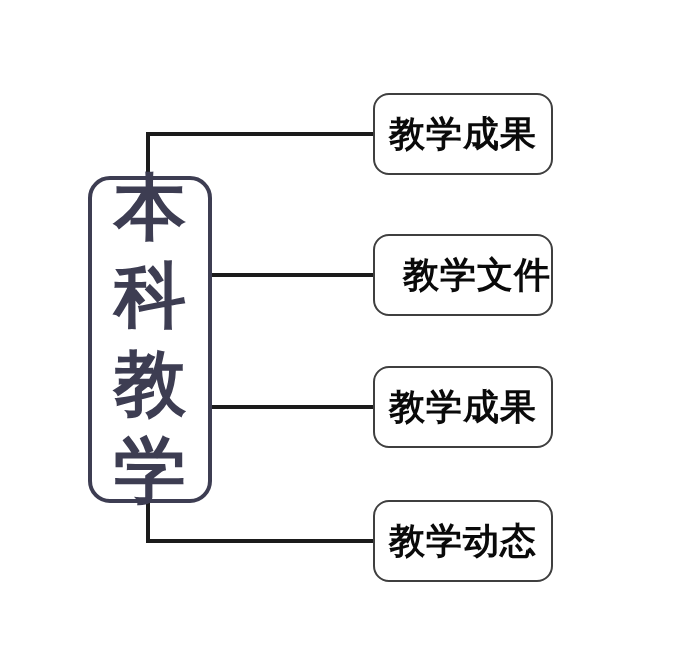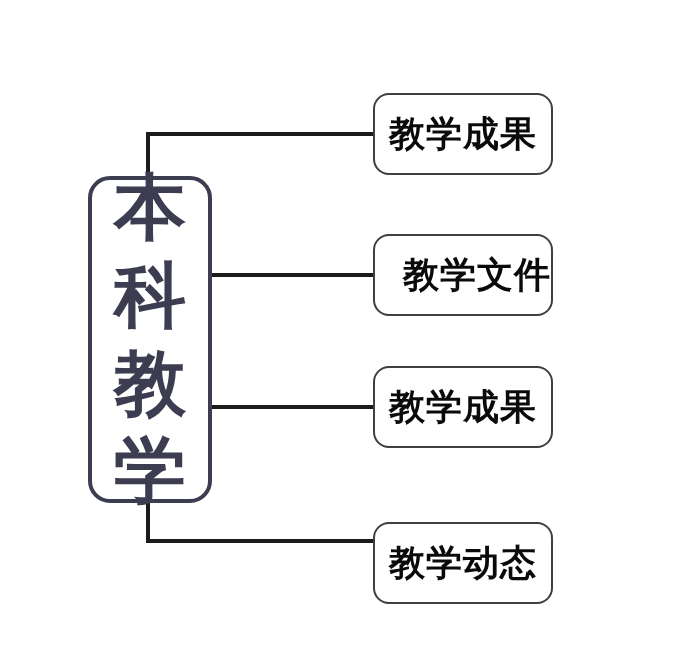--- a/index.html
+++ b/index.html
@@ -66,21 +66,21 @@
     border: 2.5px solid #3f3f3f;
     border-radius: 16px;
     z-index: 2;
     display: flex;
     align-items: center;
     justify-content: center;
   }
   .branch-0 { top: 93px; }
   .branch-1 { top: 234px; justify-content: flex-end; }
   .branch-2 { top: 366px; }
-  .branch-3 { top: 522px; text-align: center; }
+  .branch-3 { top: 500px; text-align: center; }
   .branch-label {
     font-size: 36px;
     font-weight: bold;
     color: #0a0a0a;
     letter-spacing: 1px;
     white-space: nowrap;
   }
 </style>
 </head>
 <body>

